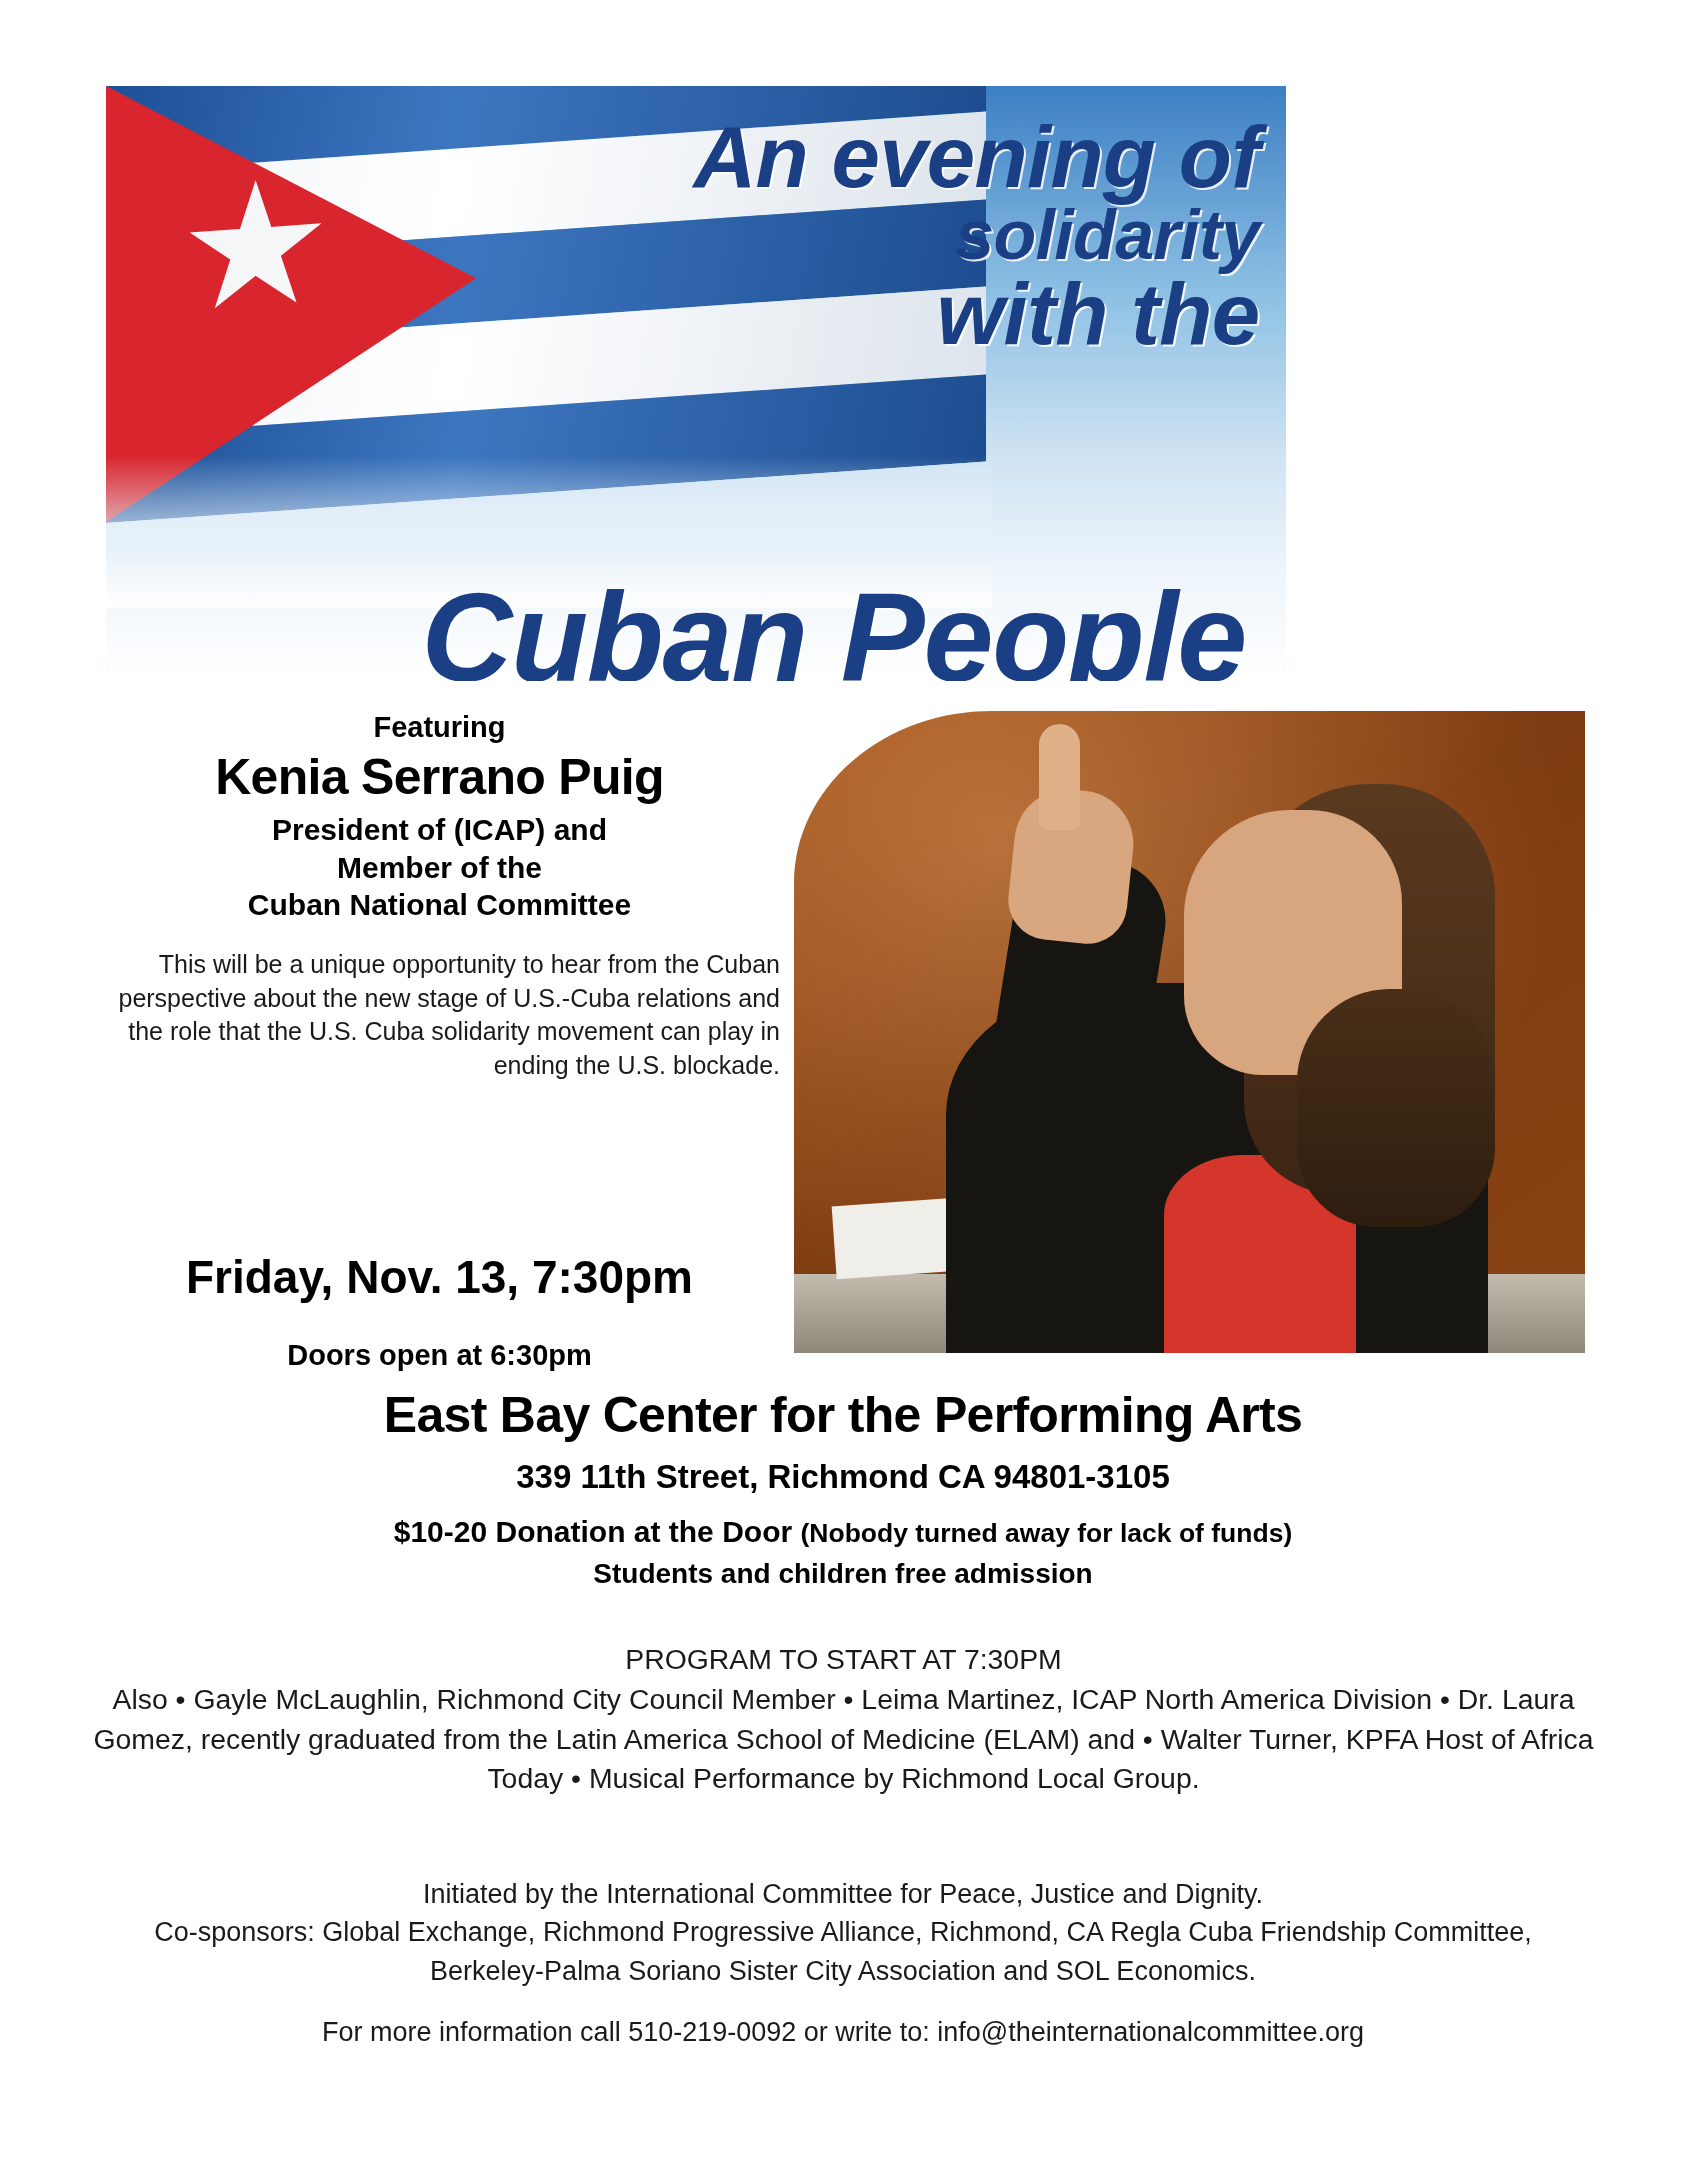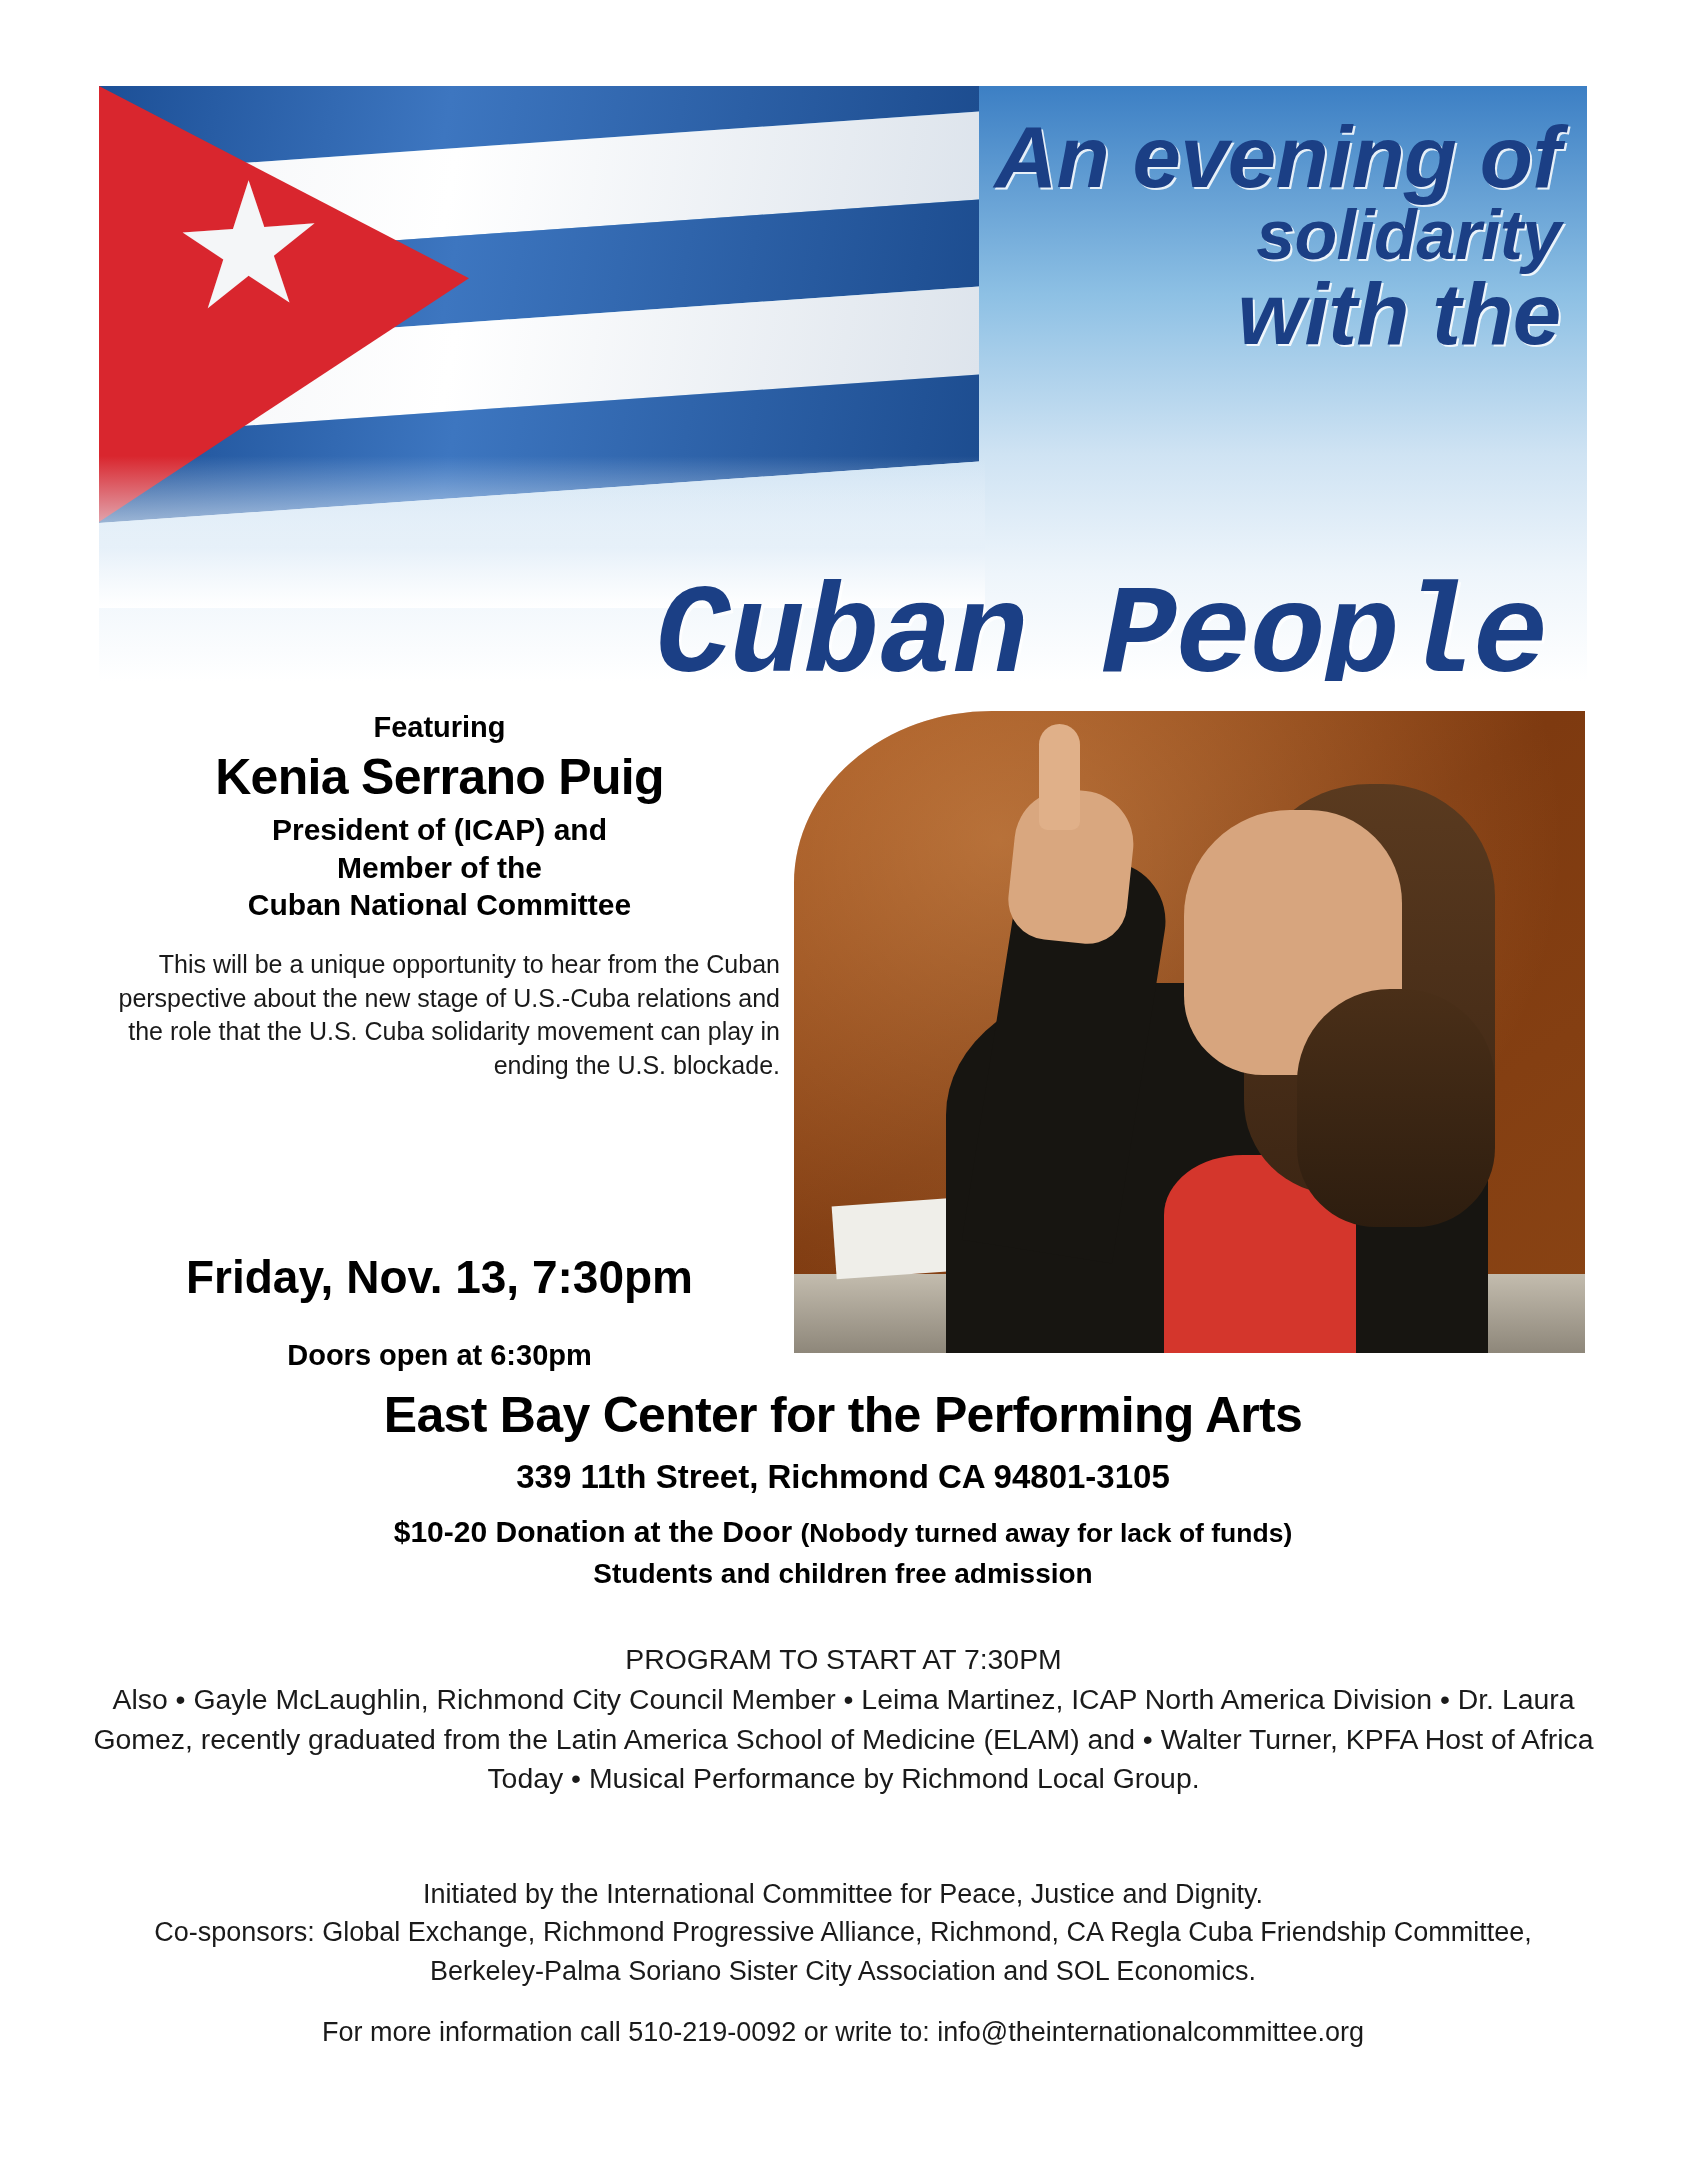--- a/index.html
+++ b/index.html
@@ -12,23 +12,23 @@
     height: 2183px;
     font-family: "Liberation Sans", sans-serif;
     color: #000000;
     position: relative;
     overflow: hidden;
   }
 
   
   .banner {
     position: absolute;
-    left: 99px;
+    left: 106px;
     top: 86px;
-    width: 1488px;
+    width: 1180px;
     height: 595px;
     background: linear-gradient(to bottom, #3c7fc4 0%, #8dc0e4 35%, #cfe3f3 62%, #eef5fb 82%, #ffffff 100%);
     overflow: hidden;
   }
   
   .flag {
     position: absolute;
     left: 0;
     top: 0;
     width: 880px;
@@ -104,21 +104,20 @@
     right: 40px;
     top: 489px;
     text-align: right;
     font-style: italic;
     font-weight: bold;
     font-size: 126px;
     color: #1b3f85;
     letter-spacing: -1.3px;
     text-shadow: 2.6px 2.6px 0 rgba(255,255,255,0.8);
     line-height: 1;
-    font-family: Liberation Mono, monospace;
   }
 
   
   .photo {
     position: absolute;
     left: 794px;
     top: 711px;
     width: 791px;
     height: 642px;
     background: linear-gradient(145deg,#9a4a16 0%, #7e3a10 45%, #8a4414 100%);

